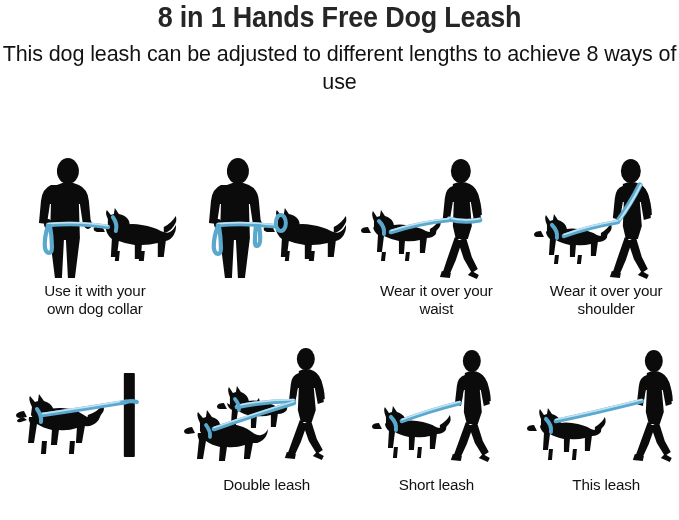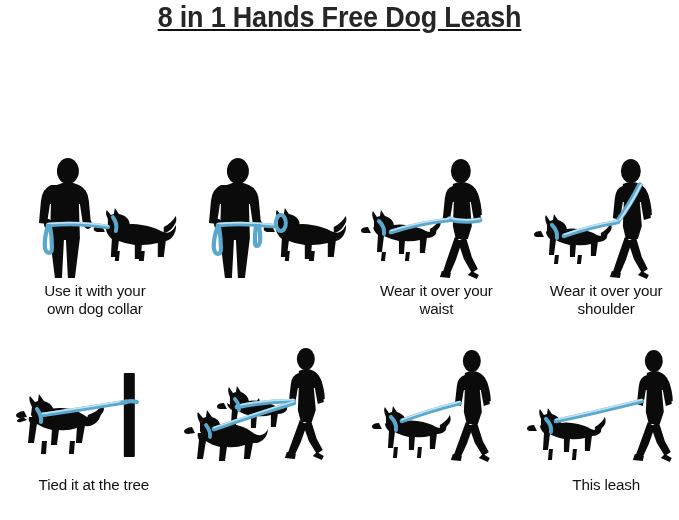--- a/index.html
+++ b/index.html
@@ -16,21 +16,20 @@
     color: #111111;
   }
 
   
   .header {
     position: absolute;
     top: 0;
     left: 0;
     width: 679px;
     text-align: center;
-    text-decoration: underline;
   }
   .title {
     margin: 0;
     padding-top: 3px;
     font-family: "Liberation Sans Narrow", "Liberation Sans", sans-serif;
     font-size: 29px;
     font-weight: bold;
     letter-spacing: -0.2px;
     color: #262626;
     transform: scaleX(0.93);
@@ -90,20 +89,21 @@
   .row-2 .caption { margin-top: 6px; }
 
   .cell-r1c1 .caption { margin-left: -4px; }
   .cell-r2c1 .caption { margin-left: -6px; }
 </style>
 </head>
 <body>
 
 <div class="header">
   <h1 class="title">8 in 1 Hands Free Dog Leash</h1>
+  <p class="subtitle">This dog leash can be adjusted to different lengths to achieve 8 ways of use</p>
 </div>
 
 <div class="grid">
 
   <div class="row row-1">
 
     <div class="cell cell-r1c1">
       <div class="art">
         <svg viewBox="0 0 170 125" xmlns="http://www.w3.org/2000/svg">
           <g fill="#0b0b0b">
@@ -309,21 +309,20 @@
 
           <g fill="none" stroke="#5aa8ce" stroke-width="4" stroke-linecap="round">
             <path d="M25 64 q5 7 4 13"></path>
           </g>
 
           <g fill="none" stroke="#5aa8ce" stroke-width="4.2" stroke-linecap="round">
             <path d="M110 58 q8 -3 15 -1"></path>
           </g>
         </svg>
       </div>
-      <div class="caption">Tied it at the tree</div>
     </div>
 
     <div class="cell cell-r2c2">
       <div class="art">
         <svg viewBox="0 0 170 125" xmlns="http://www.w3.org/2000/svg">
           <g fill="#0b0b0b">
 
             <ellipse cx="124" cy="14" rx="9" ry="11"></ellipse>
             <path d="M117 26 q8 -4 15 0 q7 4 8 13 l2 18 l-6 2 l-3 -16 l-1 0 l2 22 l-4 12 l-11 0 l-3 -12 l1 -22 l-1 0 l-3 16 l-6 -2 l2 -18 q1 -9 8 -11 z"></path>
             <path d="M112 34 q-3 11 -2 20 l4 1 q1 -11 3 -19 z"></path>
@@ -351,20 +350,21 @@
             <path d="M112 54.6 q-30 0 -57 6"></path>
             <path d="M112 56.6 q-40 12 -80 26"></path>
           </g>
 
           <g fill="none" stroke="#5aa8ce" stroke-width="3.8" stroke-linecap="round">
             <path d="M53 54 q5 6 4 11"></path>
             <path d="M24 80 q5 7 4 12"></path>
           </g>
         </svg>
       </div>
+      <div class="caption">Double leash</div>
     </div>
 
     <div class="cell cell-r2c3">
       <div class="art">
         <svg viewBox="0 0 170 125" xmlns="http://www.w3.org/2000/svg">
           <g fill="#0b0b0b">
 
             <ellipse cx="120" cy="16" rx="9" ry="11"></ellipse>
             <path d="M113 28 q8 -4 15 0 q7 4 8 13 l2 18 l-6 2 l-3 -16 l-1 0 l2 22 l-4 12 l-11 0 l-3 -12 l1 -22 l-1 0 l-3 16 l-6 -2 l2 -18 q1 -9 8 -11 z"></path>
             <path d="M108 36 q-3 11 -2 20 l4 1 q1 -11 3 -19 z"></path>
@@ -386,20 +386,21 @@
             <path d="M108 58 q-32 8 -58 18"></path>
           </g>
           <g fill="none" stroke="#bfe2f2" stroke-width="1.6" stroke-linecap="round">
             <path d="M108 56.6 q-32 8 -58 18"></path>
           </g>
           <g fill="none" stroke="#5aa8ce" stroke-width="4" stroke-linecap="round">
             <path d="M39 72 q6 6 5 13"></path>
           </g>
         </svg>
       </div>
+      <div class="caption">Short leash</div>
     </div>
 
     <div class="cell cell-r2c4">
       <div class="art">
         <svg viewBox="0 0 170 125" xmlns="http://www.w3.org/2000/svg">
           <g fill="#0b0b0b">
 
             <ellipse cx="133" cy="16" rx="9" ry="11"></ellipse>
             <path d="M126 28 q8 -4 15 0 q7 4 8 13 l2 18 l-6 2 l-3 -16 l-1 0 l2 22 l-4 12 l-11 0 l-3 -12 l1 -22 l-1 0 l-3 16 l-6 -2 l2 -18 q1 -9 8 -11 z"></path>
             <path d="M121 36 q-3 11 -2 20 l4 1 q1 -11 3 -19 z"></path>

